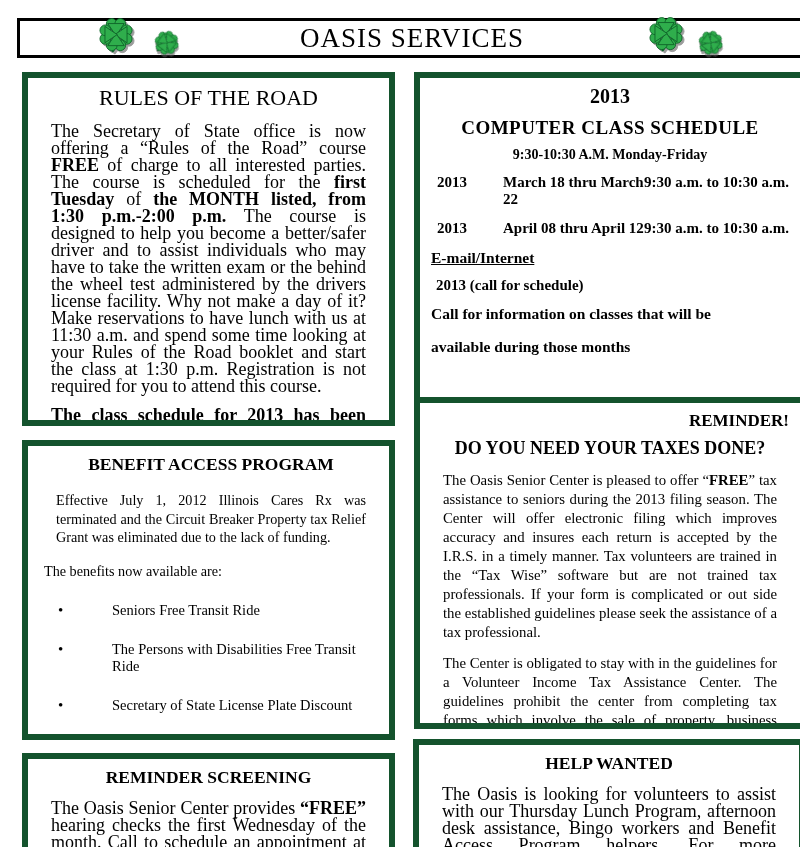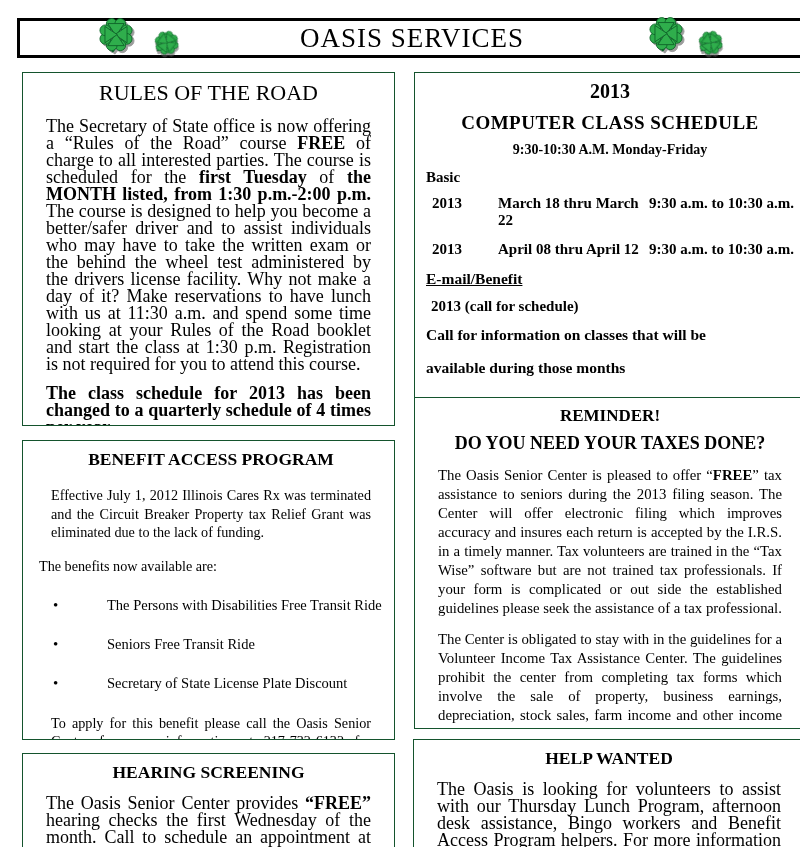--- a/index.html
+++ b/index.html
@@ -18,21 +18,21 @@
   .masthead-title { font-size:27px; letter-spacing:1px; font-weight:400; }
 
   .clover { position:absolute; z-index:3; filter:drop-shadow(2px 2.5px 0.7px rgba(90,90,90,0.6)); }
   .cl-big-left  { left:86px;  top:3px;  width:36px; height:40px; }
   .cl-small-left{ left:142px; top:17px; width:25px; height:28px; transform:rotate(38deg); }
   .cl-big-right { left:636px; top:2px;  width:36px; height:40px; }
   .cl-small-right{ left:686px; top:17px; width:25px; height:28px; transform:rotate(38deg); }
 
   
   .box {
-    position:absolute; border:1px solid #14532d; background:#fff;
+    position:absolute; border:6px solid #14532d; background:#fff;
     box-sizing:border-box; padding:5px 11px; overflow:hidden;
   }
   .rules    { left:10px;  top:60px;  width:373px; height:354px; }
   .benefit  { left:10px;  top:428px; width:373px; height:300px;padding-left:16px; }
   .hearing  { left:10px;  top:741px; width:373px; height:100px; }
   .computer { left:402px; top:60px;  width:392px; height:349px; }
   .reminder { left:402px; top:385px; width:392px; height:332px; }
   .help     { left:401px; top:727px; width:392px; height:120px; }
 
   h2,h3,p,div { margin:12px; }
@@ -66,21 +66,21 @@
   .c-sub   { text-align:center; font-weight:bold; font-size:14px; margin:0 0 11px; }
   .c-basic { font-weight:bold; font-size:15px; margin:0 0 9px; }
   .c-row   { display:grid; grid-template-columns:52px 1fr auto; font-weight:bold; font-size:15px; margin:0 0 12px; padding-left:6px; }
   .c-dates { padding-left:14px; }
   .c-time  { text-align:right; }
   .c-email { font-weight:bold; text-decoration:underline; font-size:15.5px; margin:0 0 10px; }
   .c-schedrow { font-weight:bold; font-size:15px; margin:0 0 11px; padding-left:5px; }
   .c-call  { font-weight:bold; font-size:15.5px; margin:0 0 15px; }
 
   
-  .r-title1 { text-align:center; font-weight:bold; font-size:17px; margin:3px 0 7px; }
+  .r-title1 { text-align:right; font-weight:bold; font-size:17px; margin:3px 0 7px; }
   .r-title2 { text-align:center; font-weight:bold; font-size:18px; margin:0 0 7px; }
   .reminder .body { font-size:14.8px; line-height:19px; margin-bottom:8px; }
 
   
   .help .sec-title { margin-bottom:5px; }
 </style>
 </head>
 <body>
 
 <svg width="0" height="0" style="position:absolute" aria-hidden="true">
@@ -137,47 +137,46 @@
     <p class="body just">The Secretary of State office is now offering a “Rules of the Road” course <b>FREE</b> of charge to all interested parties.  The course is scheduled for the <b>first Tuesday</b> of <b>the MONTH listed, from 1:30 p.m.-2:00 p.m.</b>  The course is designed to help you become a better/safer driver and to assist individuals who may have to take the written exam or the behind the wheel test administered by the drivers license facility.  Why not make a day of it?  Make reservations to have lunch with us at 11:30 a.m. and spend some time looking at your Rules of the Road booklet and start the class at 1:30 p.m.  Registration is not required for you to attend this course.</p>
     <p class="body just boldp">The class schedule for 2013 has been changed to a quarterly schedule of 4 times per year.</p>
     <p class="date-line">MARCH  5, 2013  @ 1:30 P.M</p>
 
   </section>
 
   <section class="box benefit">
     <h2 class="sec-title">BENEFIT ACCESS PROGRAM</h2>
     <p class="body just">Effective July 1, 2012 Illinois Cares Rx was terminated and the Circuit Breaker Property tax Relief Grant was eliminated due to the lack of funding.</p>
     <p class="benefit-intro">The benefits now available are:</p>
+    <div class="bullet">Seniors Free Transit Ride</div>
     <div class="bullet">The Persons with Disabilities Free Transit Ride</div>
-    <div class="bullet">Seniors Free Transit Ride</div>
     <div class="bullet">Secretary of State License Plate Discount</div>
     <p class="body just benefit-outro">To apply for this benefit please call the  Oasis Senior Center for more information  at 217-732-6132 for  Georgina Binzen.</p>
   </section>
 
   <section class="box hearing">
-    <h2 class="sec-title">HEARING SCREENING</h2>
+    <h2 class="sec-title">REMINDER SCREENING</h2>
     <p class="body just">The Oasis Senior Center provides <b>“FREE”</b> hearing checks the first Wednesday of the month. Call to schedule an appointment at the Oasis at 723-6132</p>
   </section>
 
   <section class="box computer">
     <h2 class="c-year">2013</h2>
     <h2 class="c-title">COMPUTER CLASS  SCHEDULE</h2>
     <div class="c-sub">9:30-10:30 A.M. Monday-Friday</div>
-    <div class="c-basic">Basic</div>
     <div class="c-row">
       <span class="c-yr">2013</span>
       <span class="c-dates">March 18 thru March 22</span>
       <span class="c-time">9:30 a.m. to 10:30 a.m.</span>
     </div>
     <div class="c-row">
       <span class="c-yr">2013</span>
       <span class="c-dates">April  08 thru April 12</span>
       <span class="c-time">9:30 a.m. to 10:30 a.m.</span>
     </div>
-    <div class="c-email">E-mail/Benefit</div>
+    <div class="c-email">E-mail/Internet</div>
     <div class="c-schedrow">2013  (call for schedule)</div>
     <div class="c-call">Call for information on classes that will be</div>
     <div class="c-call">available during those months</div>
 
   </section>
 
   <section class="box reminder">
     <h2 class="r-title1">REMINDER!</h2>
     <h2 class="r-title2">DO YOU NEED YOUR TAXES DONE?</h2>
     <p class="body just">The Oasis Senior Center is pleased to offer “<b>FREE</b>” tax assistance to seniors during the 2013 filing season. The Center will offer electronic filing which improves accuracy and insures each return is accepted by the I.R.S. in a timely manner. Tax volunteers are trained in the “Tax Wise” software but are not trained tax professionals. If your form is complicated or out side the established guidelines please seek the  assistance of a tax professional.</p>

